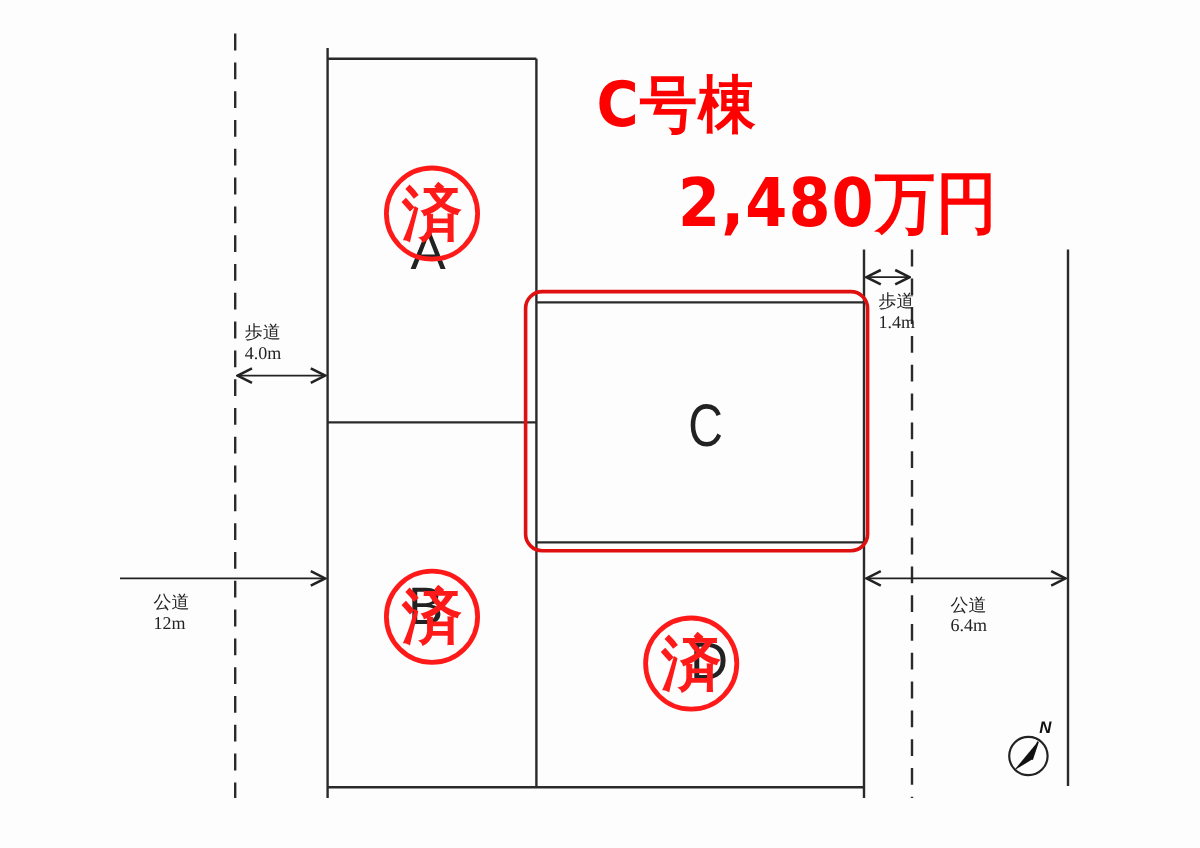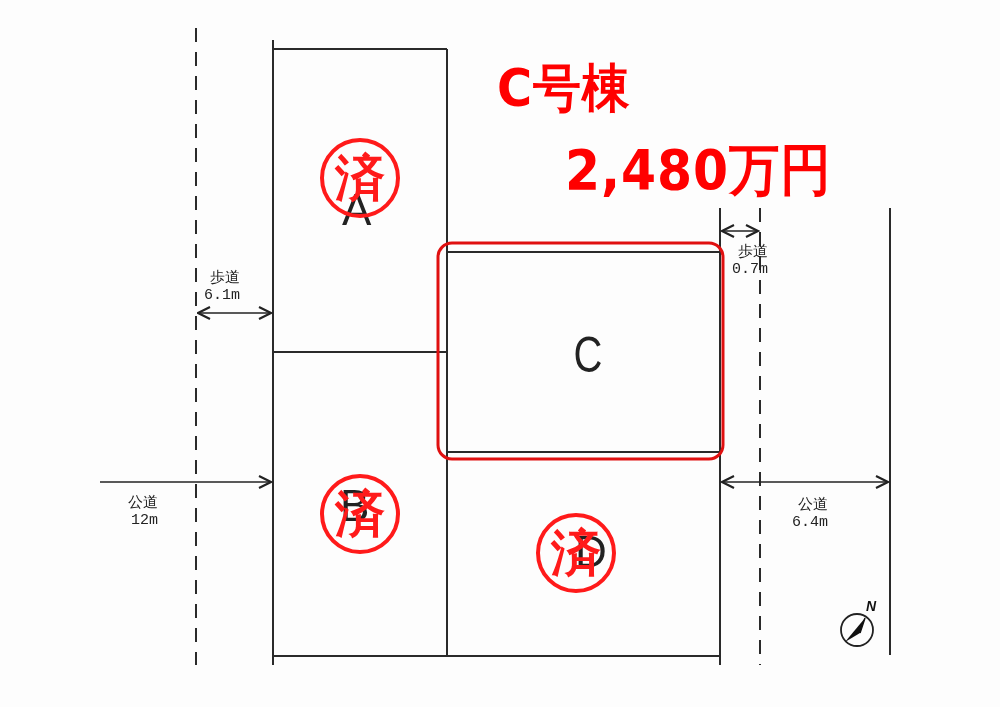--- a/index.html
+++ b/index.html
@@ -5,21 +5,21 @@
   html, body { margin: 0; padding: 0; background: #fdfdfd; }
   body { width: 1000px; height: 707px; position: relative; overflow: hidden; font-family: "DejaVu Sans", sans-serif; }
   .abs { position: absolute; }
   svg.plan { position: absolute; left: 0; top: 0; }
   .title {
     position: absolute; color: #ff0000; font-family: "DejaVu Sans", sans-serif;
     font-weight: bold; white-space: nowrap; line-height: 1;
   }
   .title1 { left: 497px; top: 62px; font-size: 52px; letter-spacing: 1px; transform: scaleX(0.92); transform-origin: left top; }
   .title2 { left: 565px; top: 142px; font-size: 56px; letter-spacing: 1px; transform: scaleX(0.9); transform-origin: left top; }
-  .lbl { position: absolute; font-size: 15px; color: #222; text-align: right; line-height: 17px; white-space: nowrap; font-family: Liberation Mono, monospace; }
+  .lbl { position: absolute; font-size: 15px; color: #222; text-align: left; line-height: 17px; white-space: nowrap; font-family: Liberation Serif, serif; }
   .lot-letter { position: absolute; font-family: "Liberation Sans", sans-serif; color: #222; line-height: 1; }
   .stamp { position: absolute; width: 80px; height: 80px; border: 4px solid #ff1a1a; border-radius: 50%; box-sizing: border-box; display: flex; align-items: center; justify-content: center; }
   .stamp span { color: #ff1a1a; font-size: 50px; font-weight: bold; line-height: 1; font-family: "DejaVu Serif", serif; }
 </style>
 </head>
 <body>
 
 <svg class="plan" width="1000" height="707" viewBox="0 0 1000 707">
   <defs>
     <marker id="arr" markerWidth="10" markerHeight="10" refX="9" refY="5" orient="auto-start-reverse">
@@ -86,26 +86,26 @@
 
 <div class="lot-letter" style="left:570px; top:330px; font-size:50px; transform:scaleX(0.8);">C</div>
 
 <div class="lot-letter" style="left:575px; top:530px; font-size:44px;">D</div>
 <div class="stamp" style="left:536px; top:513px;">
     <span>済</span>
   </div>
 
 <div class="lbl" style="left:204px; top:270px;">
   <div>歩道</div>
-  <div>6.1m</div>
+  <div>4.0m</div>
 </div>
 <div class="lbl" style="left:128px; top:495px;">
   <div>公道</div>
   <div>12m</div>
 </div>
 <div class="lbl" style="left:732px; top:244px;">
   <div>歩道</div>
-  <div>0.7m</div>
+  <div>1.4m</div>
 </div>
 <div class="lbl" style="left:792px; top:497px;">
   <div>公道</div>
   <div>6.4m</div>
 </div>
 
 </body></html>

